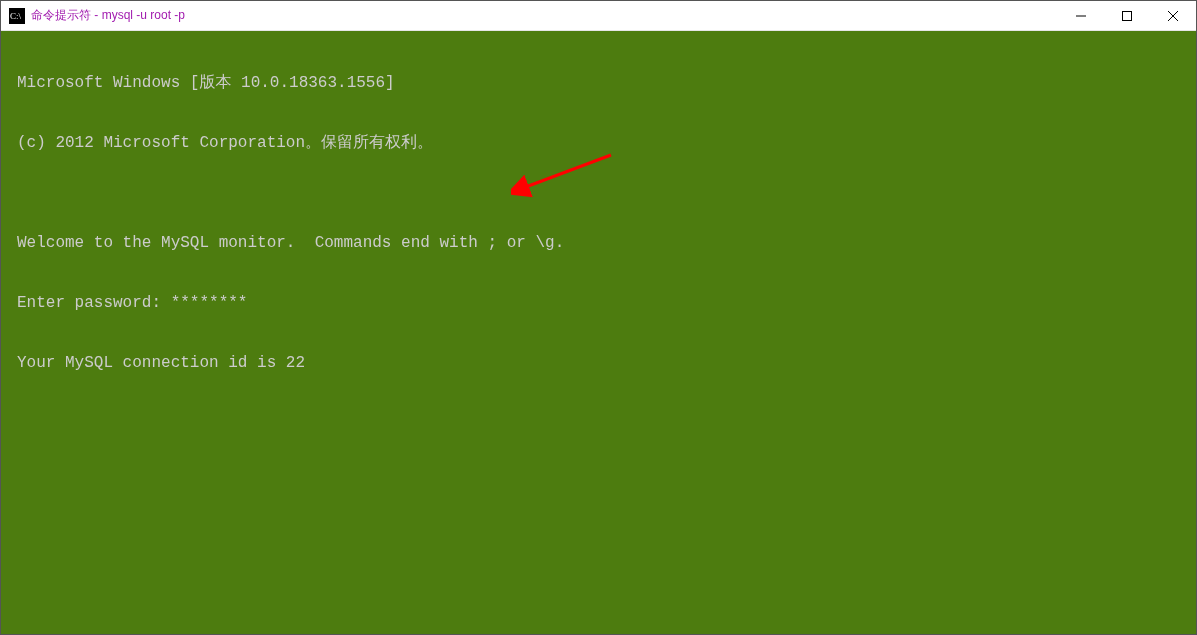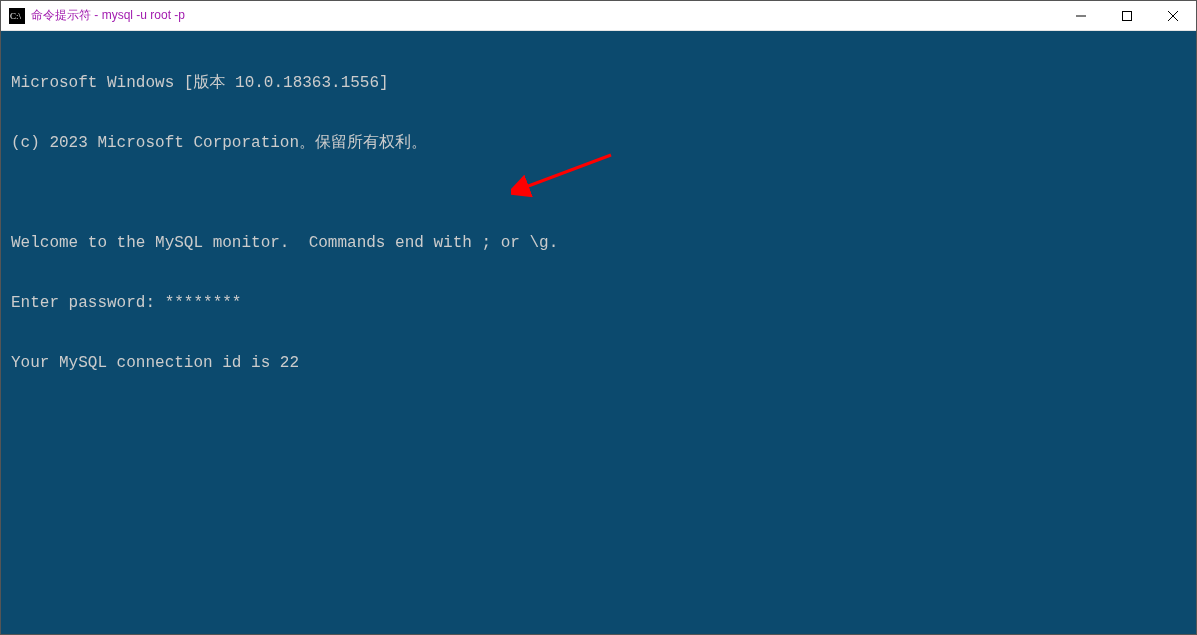--- a/index.html
+++ b/index.html
@@ -60,23 +60,23 @@
       justify-content: center;
       color: #000;
       font-size: 10px;
     }
     .window-control svg {
       width: 10px;
       height: 10px;
     }
     .terminal {
       flex: 1;
-      background: #0c4a6e;
+      background: #4d7c0f;
       color: #cccccc;
-      padding: 2px 10px;
+      padding: 2px 16px;
       font-family: "NSimSun", Consolas, "Courier New", monospace;
       font-size: 16px;
       line-height: 20px;
       white-space: pre;
       position: relative;
       overflow: hidden;
     }
     .terminal-line {
       white-space: pre;
     }
@@ -111,21 +111,21 @@
       <div class="window-control">
         <svg viewBox="0 0 10 10">
             <line x1="0" y1="0" x2="10" y2="10" stroke="#000" stroke-width="1"></line>
             <line x1="10" y1="0" x2="0" y2="10" stroke="#000" stroke-width="1"></line>
           </svg>
       </div>
     </div>
   </div>
   <div class="terminal">
     <div class="terminal-line">Microsoft Windows [版本 10.0.18363.1556]</div>
-    <div class="terminal-line">(c) 2023 Microsoft Corporation。保留所有权利。</div>
+    <div class="terminal-line">(c) 2012 Microsoft Corporation。保留所有权利。</div>
     <div class="terminal-line"></div>
     <div class="terminal-line">Welcome to the MySQL monitor.  Commands end with ; or \g.</div>
     <div class="terminal-line">Enter password: ********</div>
     <div class="terminal-line">Your MySQL connection id is 22</div>
     <div class="terminal-line"></div>
     <div class="terminal-line"></div>
     
     
     
     <div class="terminal-line"></div>

